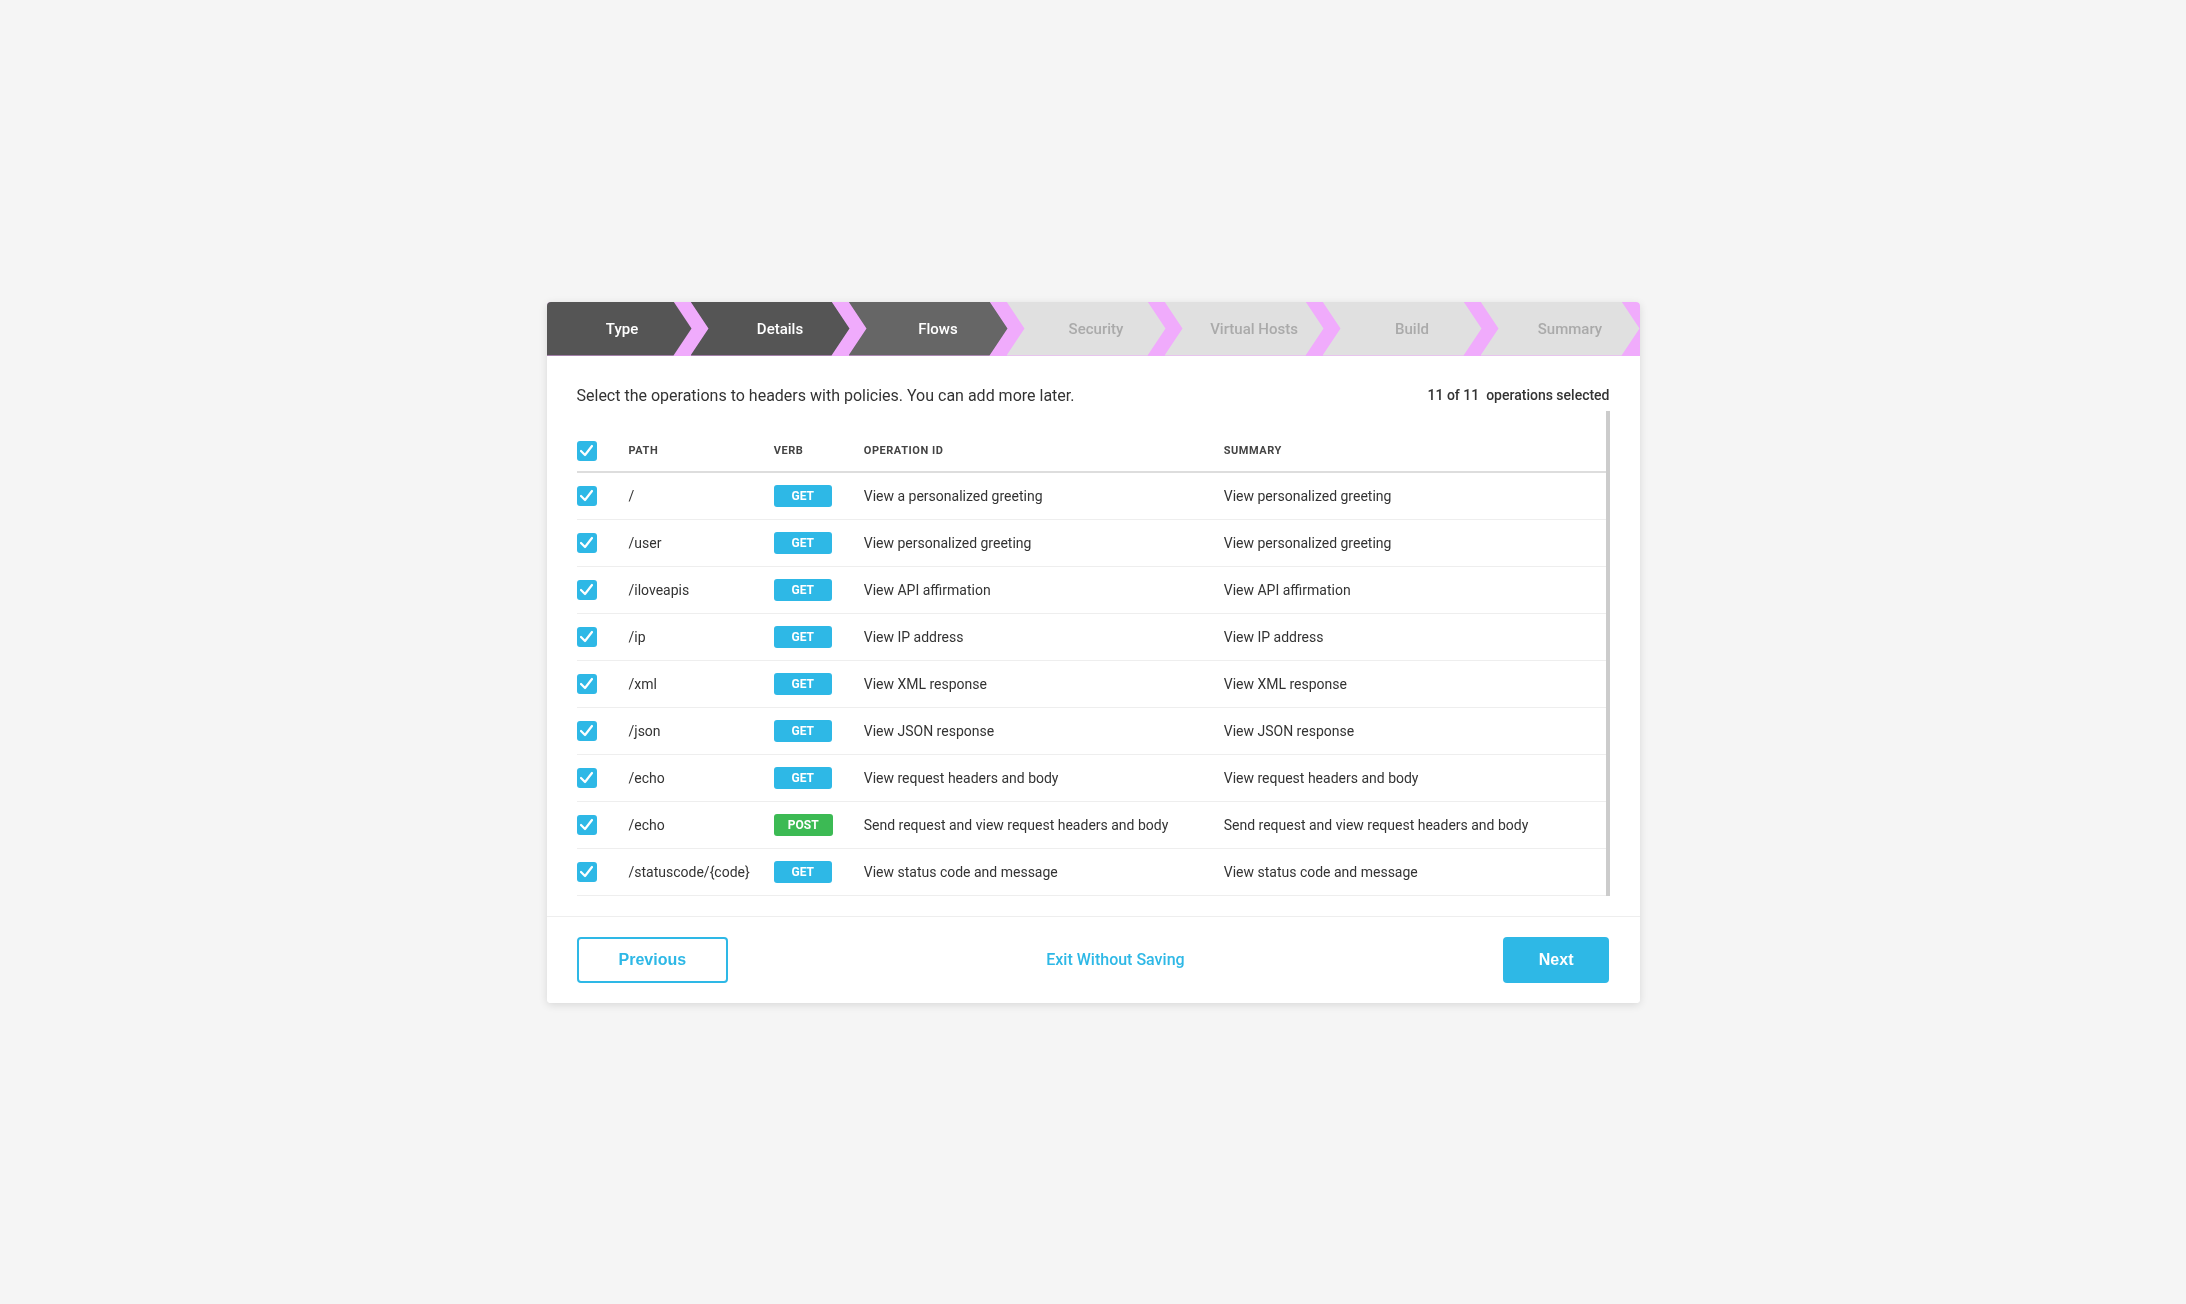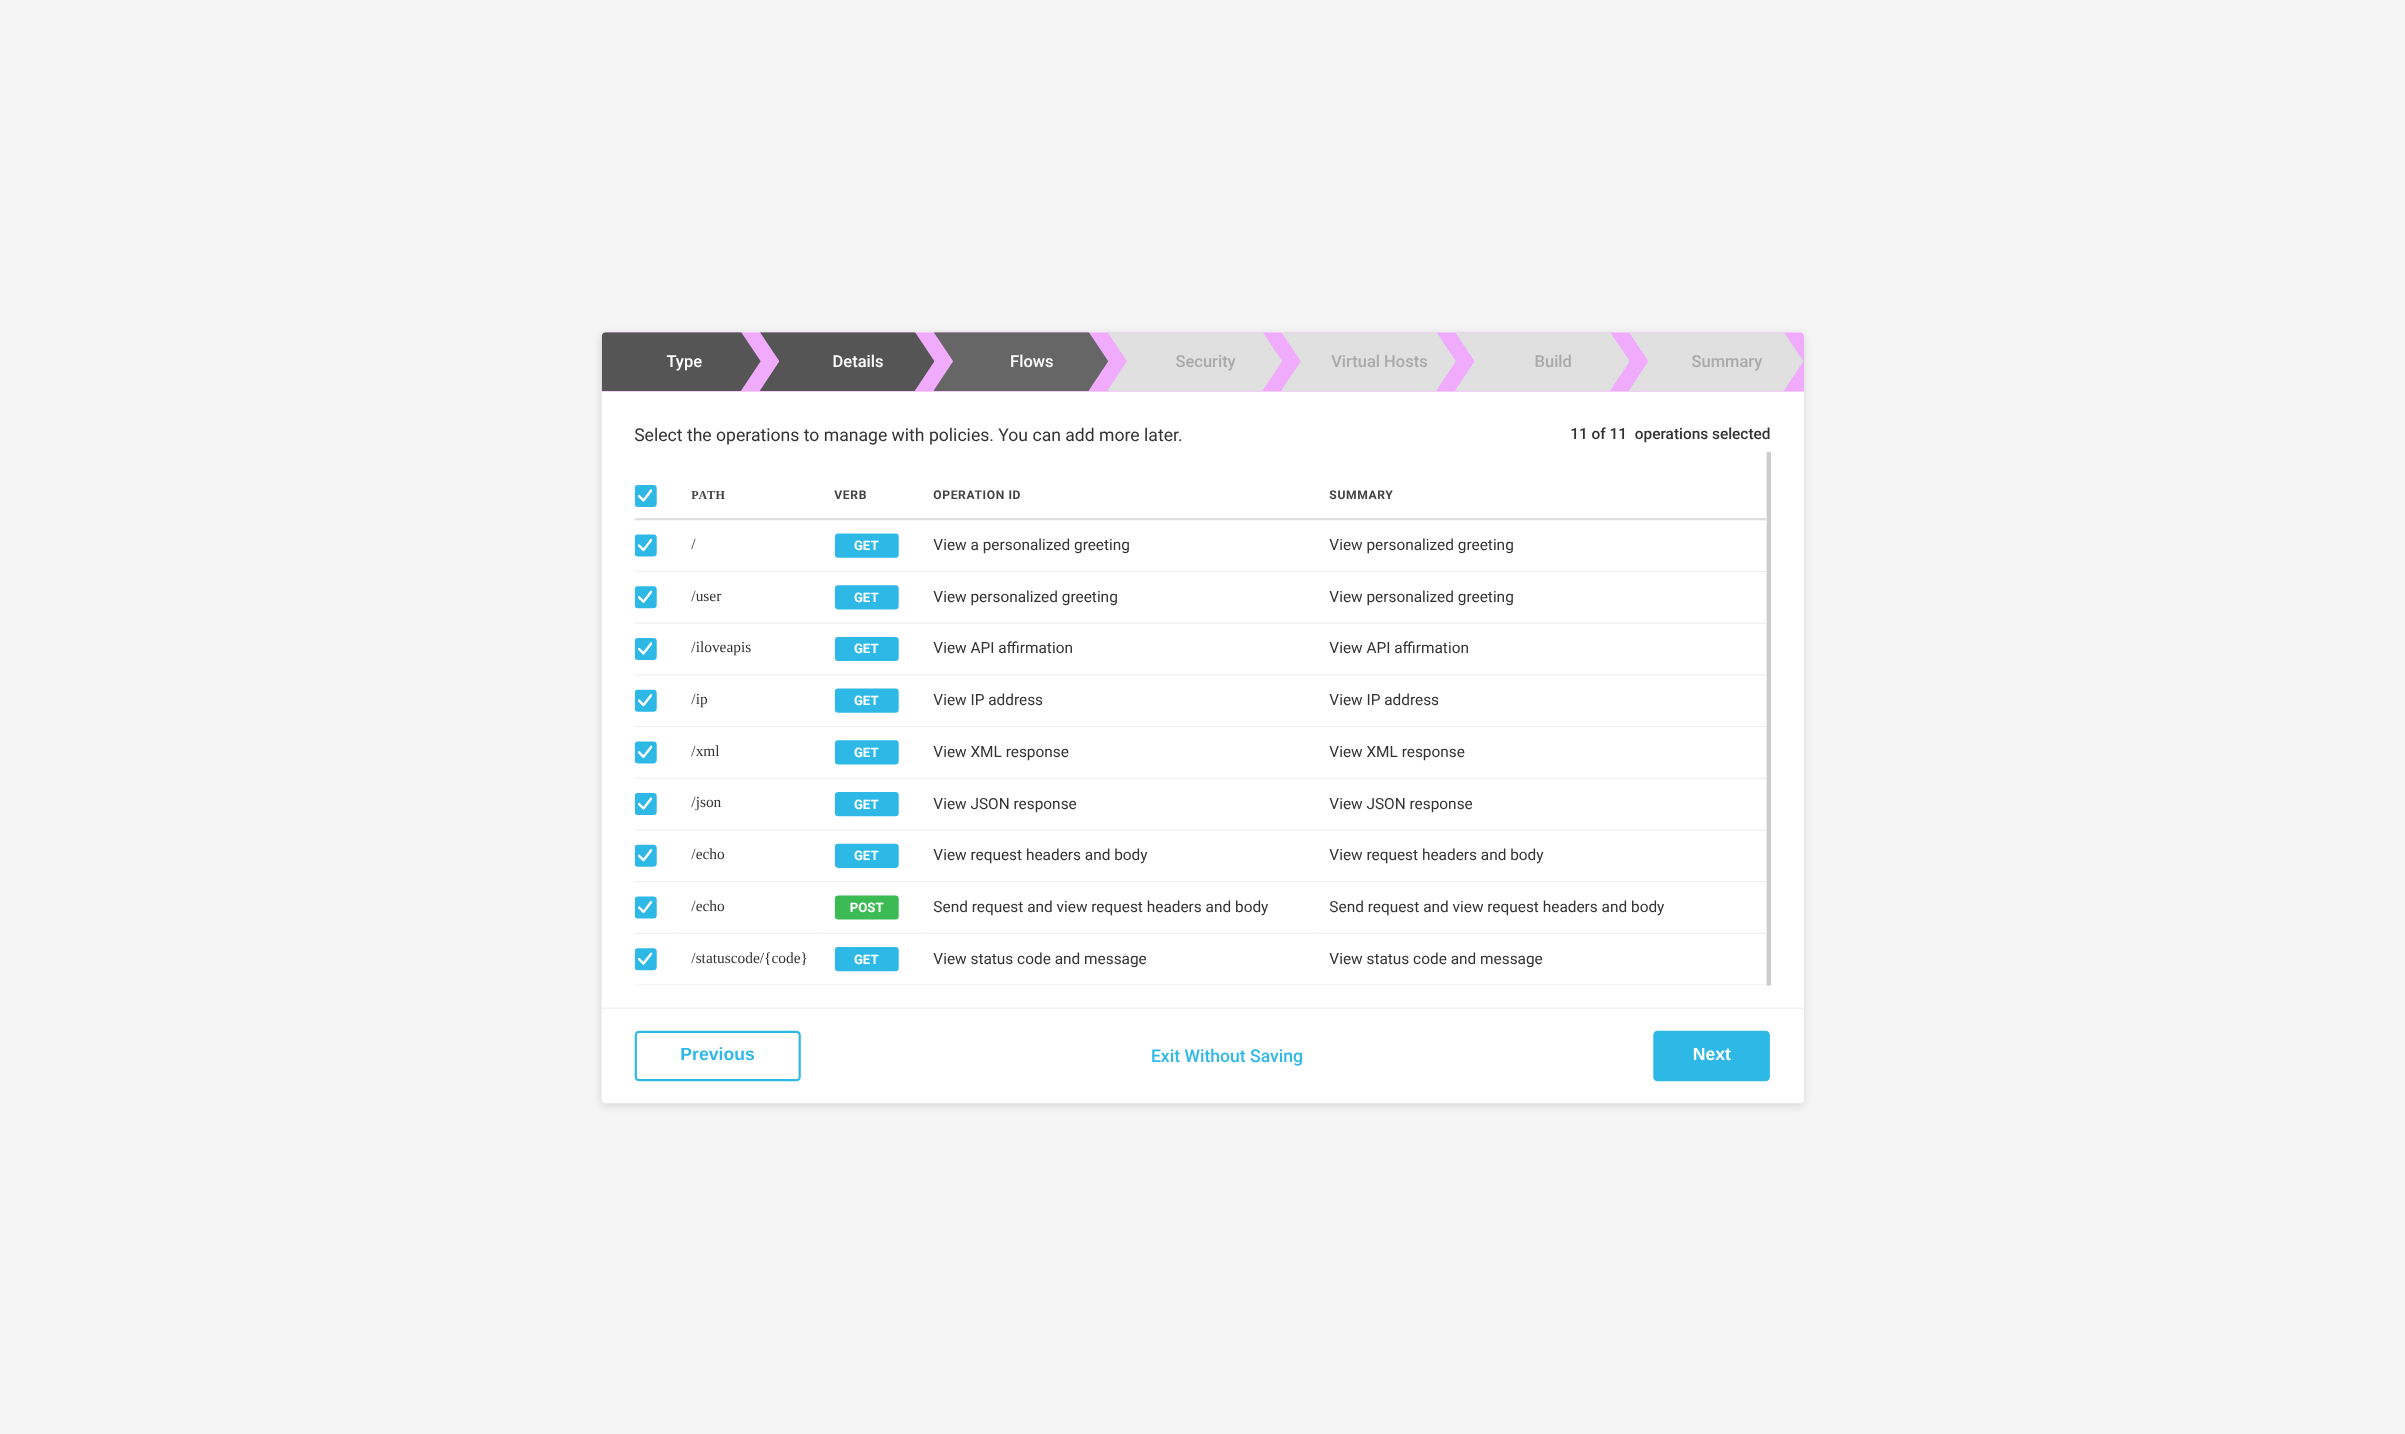--- a/index.html
+++ b/index.html
@@ -101,21 +101,21 @@
       padding: 12px 12px;
       border-bottom: 1px solid #eee;
       color: #333;
       font-size: 14px;
     }
     .operations-table th:first-child,
     .operations-table td:first-child {
       width: 40px;
       padding-left: 0;
     }
-    .col-path { width: 130px; font-family: Liberation Serif, serif; }
+    .col-path { width: 130px; }
     .col-verb { width: 90px; }
     .col-opid { width: 360px; }
     .col-summary { }
 
     
     .checkbox {
       width: 20px;
       height: 20px;
       background: #2eb8e6;
       border-radius: 3px;
@@ -210,21 +210,21 @@
         <li class="wizard-step active">Flows</li>
         <li class="wizard-step">Security</li>
         <li class="wizard-step">Virtual Hosts</li>
         <li class="wizard-step">Build</li>
         <li class="wizard-step">Summary</li>
       </ul>
   </nav>
 
   <div class="main-content">
     <div class="page-description">
-      <span>Select the operations to manage with policies. You can add more later.</span>
+      <span>Select the operations to headers with policies. You can add more later.</span>
       <span class="operations-count">
         <span>11 of 11</span>
         &nbsp;<span>operations selected</span>
       </span>
     </div>
 
     <div class="table-scroll">
       <table class="operations-table">
         <thead>
           <tr>

